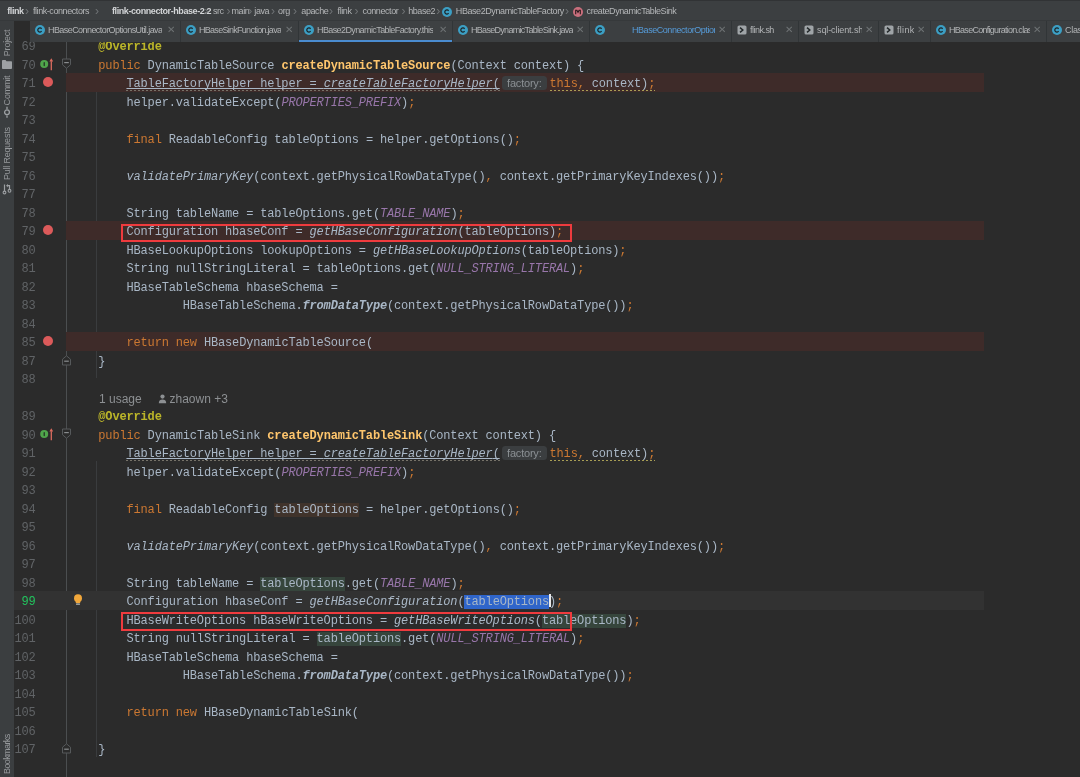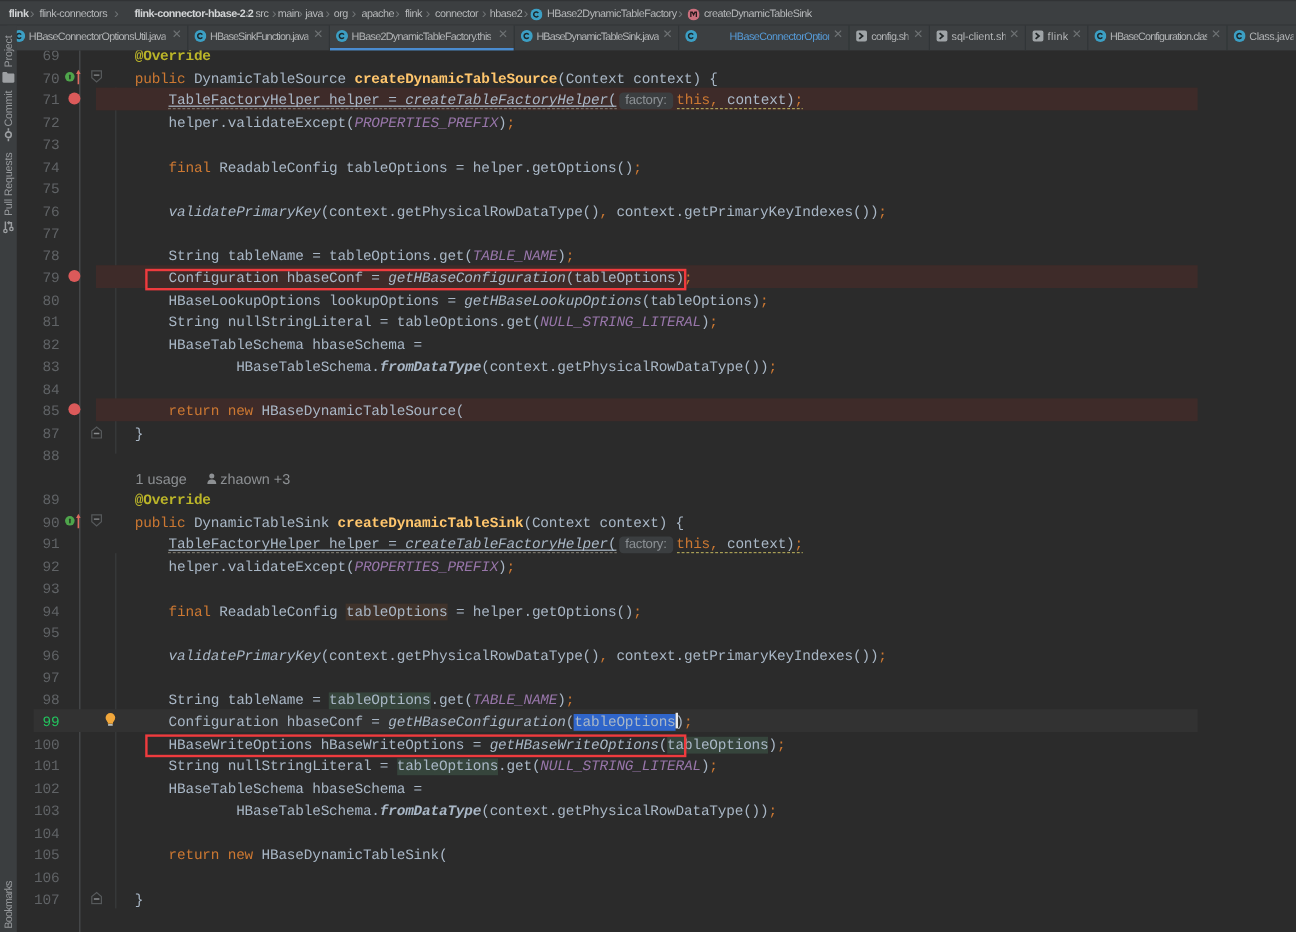--- a/index.html
+++ b/index.html
@@ -2,32 +2,32 @@
 <html><head>
 <meta charset="utf-8">
 <style>
 html,body{margin:0;padding:0;}
 body{width:1080px;height:777px;background:#2b2b2b;overflow:hidden;position:relative;font-family:"Liberation Sans",sans-serif;}
 
 #crumb{position:absolute;top:0;left:0;width:1080px;height:21px;box-sizing:border-box;border-top:1px solid #313335;border-bottom:1px solid #36393b;background:#3c3f41;font-size:9px;letter-spacing:-0.42px;color:#b5b7b9;z-index:40;white-space:nowrap;}#crumb>span{line-height:21px;}
 #crumb .b{font-weight:bold;color:#d2d4d6;}
 #crumb .sep{color:#6f7375;font-size:12px;font-weight:400;}
 
-#tabs{position:absolute;top:21px;left:6px;right:0;height:21px;background:#3c3f41;display:flex;z-index:35;}
+#tabs{position:absolute;top:21px;left:30px;right:0;height:21px;background:#3c3f41;display:flex;z-index:35;}
 .tab{box-sizing:border-box;height:21px;display:flex;align-items:center;padding:0 5px 3px 5px;border-right:1px solid #313537;font-size:9px;letter-spacing:-0.45px;color:#b2b4b6;position:relative;flex:0 0 auto;}
 .tab .ti{margin-right:3px;flex:0 0 auto;}
 .tab .tx{white-space:nowrap;overflow:hidden;}
 .tab .cl{margin-left:auto;color:#6e7274;font-size:10px;line-height:10px;padding-left:3px;}
 .tab.sel{background:#3e4143;}
 .tab.sel::after{content:"";position:absolute;left:0;right:0;bottom:0;height:2.5px;background:#4a8cd0;}
 .tab.mod .tx{color:#569bd8;padding-left:24px;}
 
 #stripe{position:absolute;top:21px;left:0;width:14px;height:756px;background:#3b3e40;z-index:36;}
 
-#code{position:absolute;top:36.2px;left:14px;width:984px;z-index:5;}
+#code{position:absolute;top:36.2px;left:0;width:984px;z-index:5;}
 .row{position:relative;height:18.5px;font-family:"Liberation Mono",monospace;font-size:12px;letter-spacing:-0.16px;white-space:pre;color:#a9b7c6;}
 .row .t{position:absolute;left:98.3px;top:0;height:18.5px;line-height:22.8px;z-index:3;}
 .row .num{position:absolute;left:0;top:0;width:35.5px;height:18.5px;line-height:22.8px;text-align:right;color:#606366;z-index:3;letter-spacing:-0.16px;}
 .band{position:absolute;left:66px;right:0;top:0;height:18.5px;background:#3e2b29;z-index:1;}
 .curband{position:absolute;left:14px;right:0;top:0;height:18.5px;background:#323232;z-index:1;}
 .k{color:#cc7832;}
 .an{color:#bbb529;font-weight:bold;}
 .m{color:#ffc66d;font-weight:bold;}
 .c{color:#9876aa;font-style:italic;}
 .i{font-style:italic;}
@@ -139,21 +139,21 @@
       <span class="tx" style="letter-spacing:-0.45px">HBaseConnectorOptions.java</span>
       <span class="cl">✕</span>
     </div>
     <div class="tab " style="width:67px">
       <span class="ti">
         <svg width="10" height="10" viewBox="0 0 10 10" style="display:block">
           <rect x="0.5" y="0.5" width="9" height="9" rx="1.6" fill="#9fa4a7"></rect>
           <path d="M3 2.6 L5.8 5 L3 7.4" fill="none" stroke="#23282a" stroke-width="1.5"></path>
         </svg>
       </span>
-      <span class="tx" style="letter-spacing:-0.52px">config.sh</span>
+      <span class="tx" style="letter-spacing:-0.52px">flink.sh</span>
       <span class="cl">✕</span>
     </div>
     <div class="tab " style="width:80px">
       <span class="ti">
         <svg width="10" height="10" viewBox="0 0 10 10" style="display:block">
           <rect x="0.5" y="0.5" width="9" height="9" rx="1.6" fill="#9fa4a7"></rect>
           <path d="M3 2.6 L5.8 5 L3 7.4" fill="none" stroke="#23282a" stroke-width="1.5"></path>
         </svg>
       </span>
       <span class="tx" style="letter-spacing:-0.1px">sql-client.sh</span>

